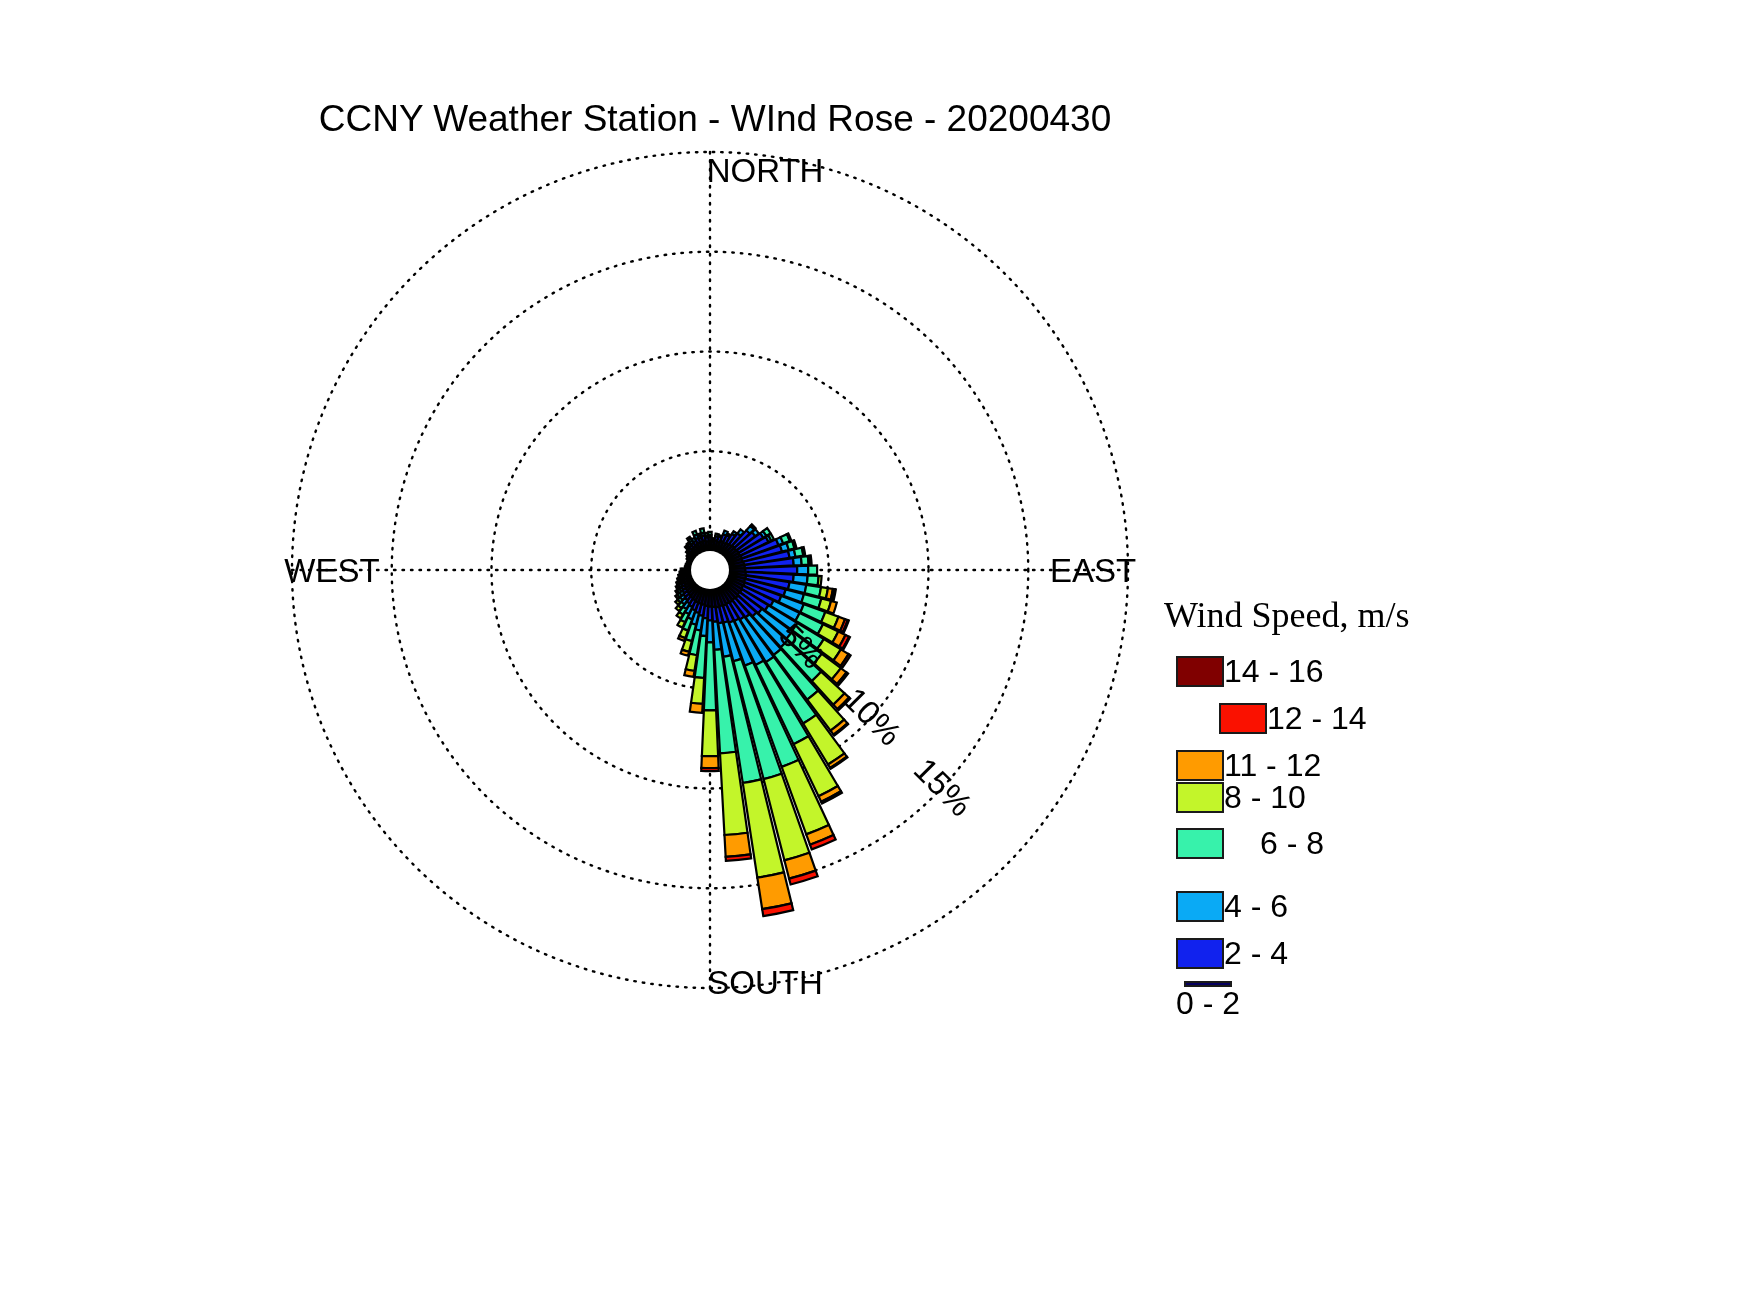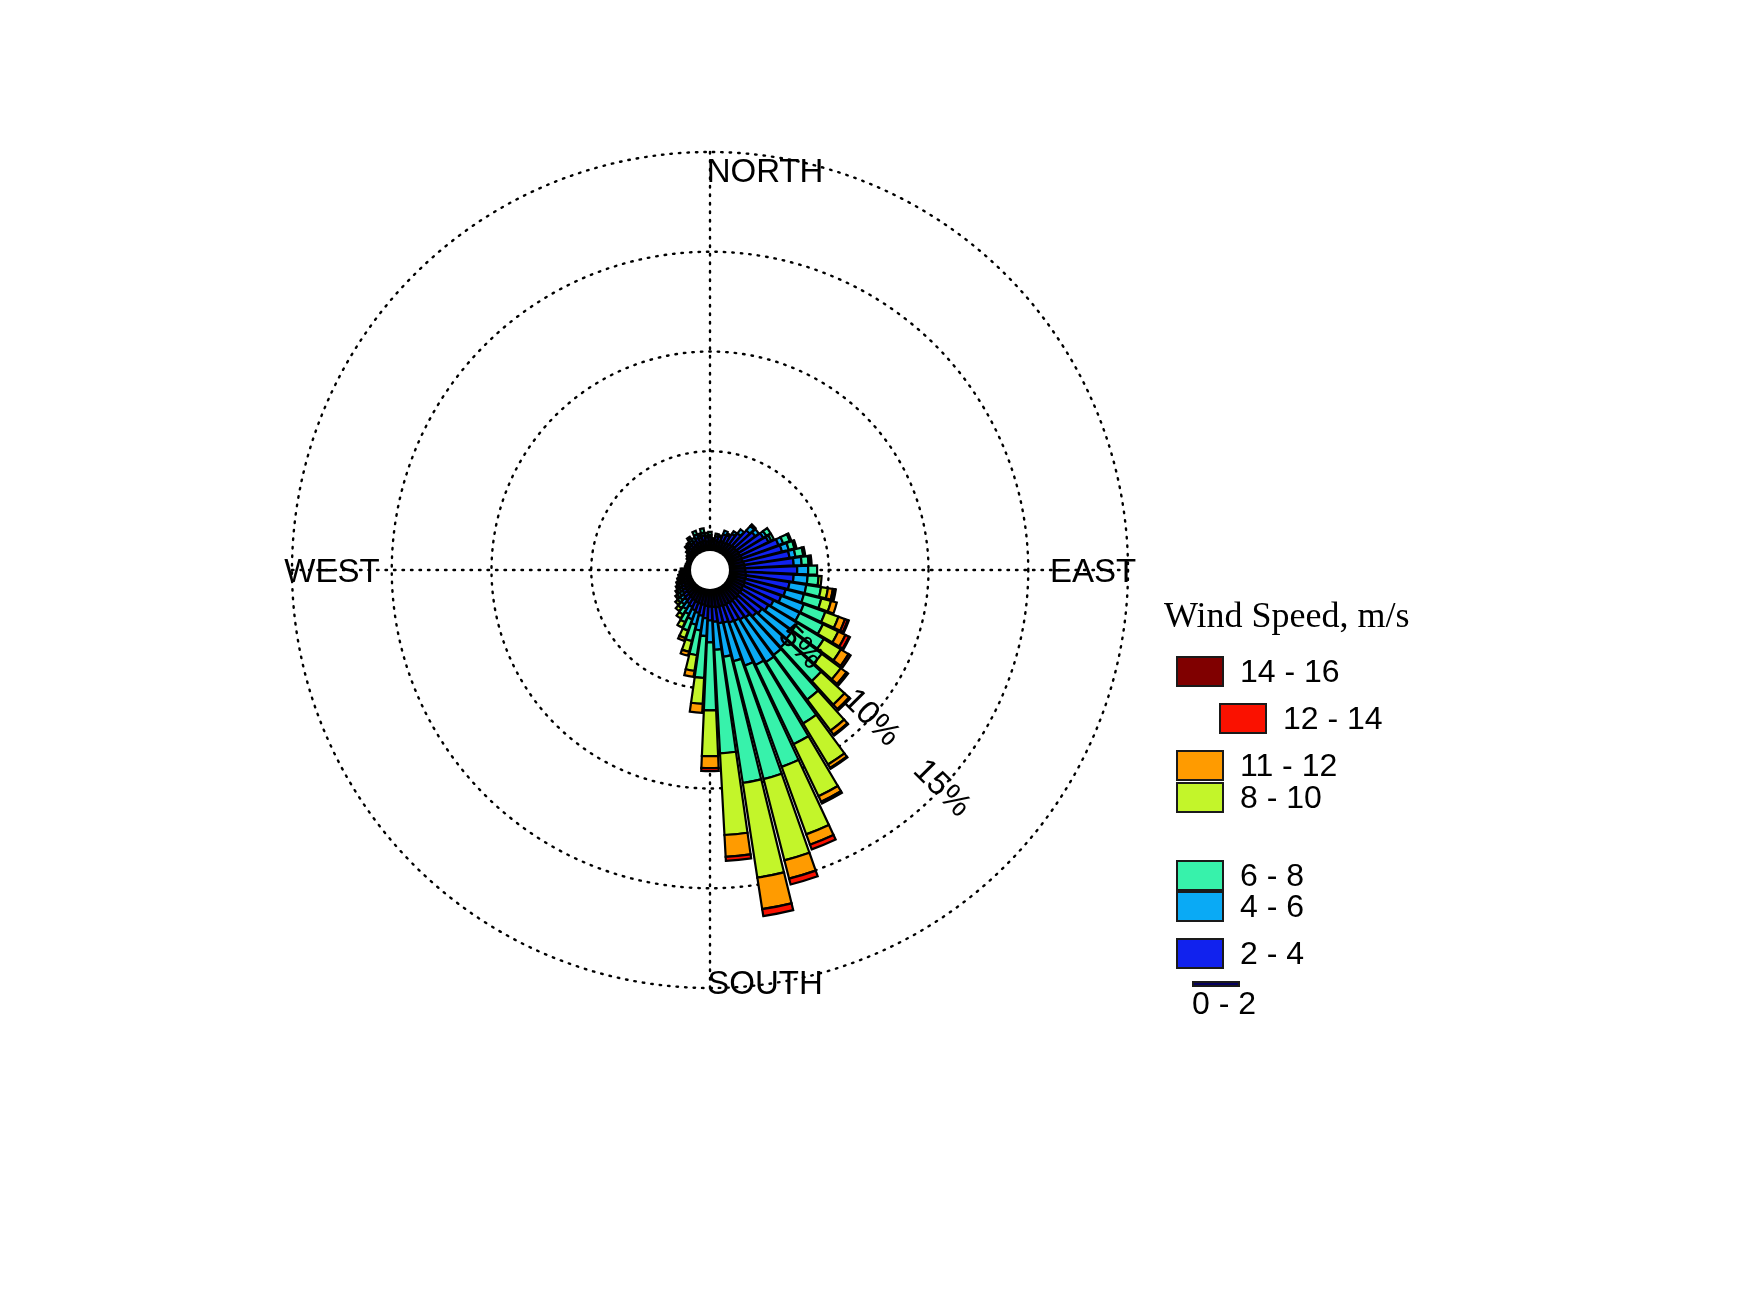--- a/index.html
+++ b/index.html
@@ -14,27 +14,28 @@
   .compass{font-size:33px;fill:#000;font-family:"Liberation Sans",sans-serif;}
   .rlab{font-size:33px;fill:#000;font-family:"Liberation Sans",sans-serif;}
   #legend{
     position:absolute;left:1150px;top:580px;width:600px;height:450px;
   }
   #legend-title{
     position:absolute;left:14px;top:14px;font-size:36px;white-space:nowrap;font-family:Liberation Serif, serif;
   }
   .leg-row{position:absolute;left:26px;height:38px;display:flex;align-items:center;}
   .leg-swatch{width:48px;height:31px;border:2px solid #1a1a1a;box-sizing:border-box;}
-  .leg-label{margin-left:16px;font-size:32px;white-space:nowrap;line-height:1;}
+  .leg-label{font-size:32px;white-space:nowrap;line-height:1;}
 </style>
 </head>
 <body>
 
 <div id="root">
 
+  <div id="title">CCNY Weather Station - WInd Rose - 20200430</div>
 
   <div id="plot">
     <svg id="rose-svg" width="1430" height="1313" viewBox="0 0 1430 1313">
       <g id="grid-layer">
           <circle cx="710" cy="570" r="118.75" fill="none" stroke="#000" stroke-width="2.4" stroke-dasharray="1.5 7" stroke-linecap="round"></circle>
           <circle cx="710" cy="570" r="218.5" fill="none" stroke="#000" stroke-width="2.4" stroke-dasharray="1.5 7" stroke-linecap="round"></circle>
           <circle cx="710" cy="570" r="318.25" fill="none" stroke="#000" stroke-width="2.4" stroke-dasharray="1.5 7" stroke-linecap="round"></circle>
           <circle cx="710" cy="570" r="418" fill="none" stroke="#000" stroke-width="2.4" stroke-dasharray="1.5 7" stroke-linecap="round"></circle>
           <line x1="710" y1="570" x2="710" y2="152" stroke="#000" stroke-width="2.4" stroke-dasharray="1.5 7" stroke-linecap="round"></line>
           <line x1="710" y1="570" x2="1128" y2="570" stroke="#000" stroke-width="2.4" stroke-dasharray="1.5 7" stroke-linecap="round"></line>
@@ -381,21 +382,21 @@
           <div class="leg-label">12 - 14</div>
         </div>
         <div class="leg-row" style="top: 166px;">
           <div class="leg-swatch" style="background: rgb(255, 155, 0);"></div>
           <div class="leg-label">11 - 12</div>
         </div>
         <div class="leg-row" style="top: 198px;">
           <div class="leg-swatch" style="background: rgb(195, 245, 42);"></div>
           <div class="leg-label">8 - 10</div>
         </div>
-        <div class="leg-row" style="top: 276px;">
+        <div class="leg-row" style="top: 244px; gap: 36px;">
           <div class="leg-swatch" style="background: rgb(55, 242, 171);"></div>
           <div class="leg-label">6 - 8</div>
         </div>
         <div class="leg-row" style="top: 307px;">
           <div class="leg-swatch" style="background: rgb(10, 170, 245);"></div>
           <div class="leg-label">4 - 6</div>
         </div>
         <div class="leg-row" style="top: 354px;">
           <div class="leg-swatch" style="background: rgb(17, 34, 238);"></div>
           <div class="leg-label">2 - 4</div>

